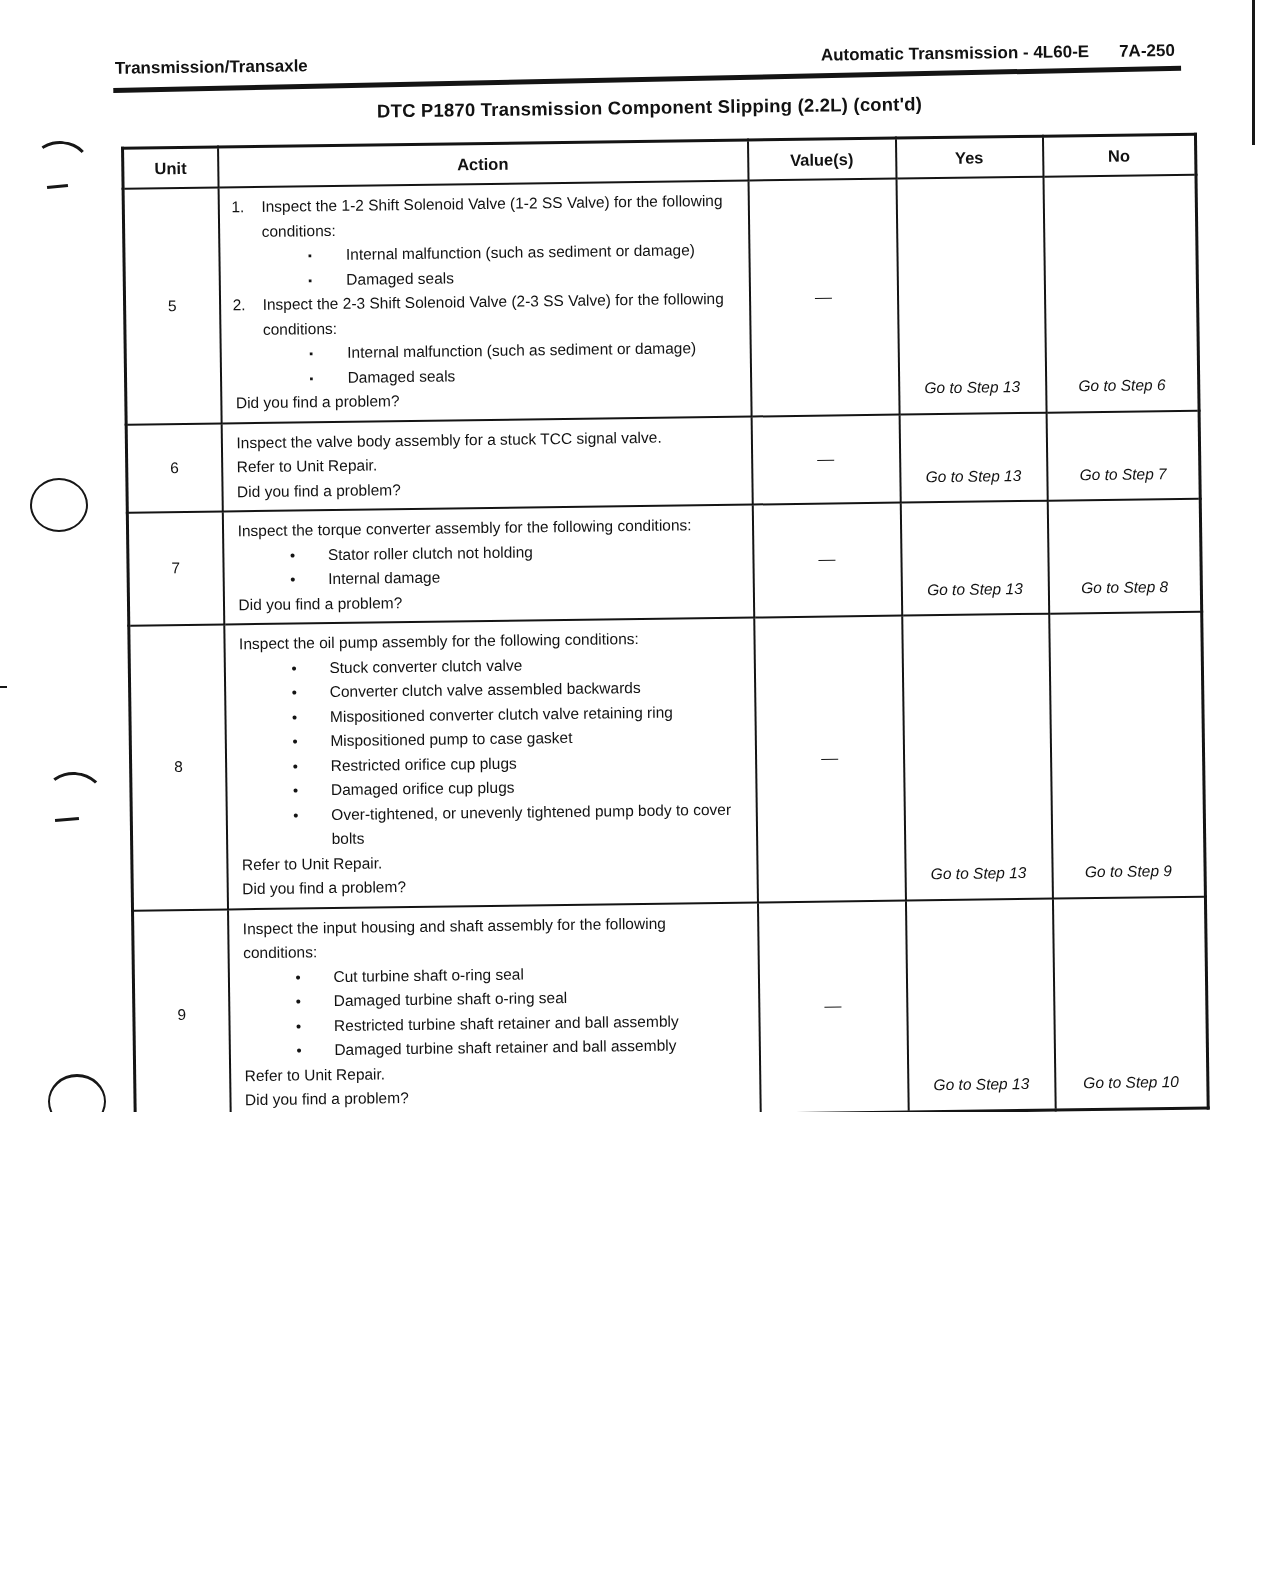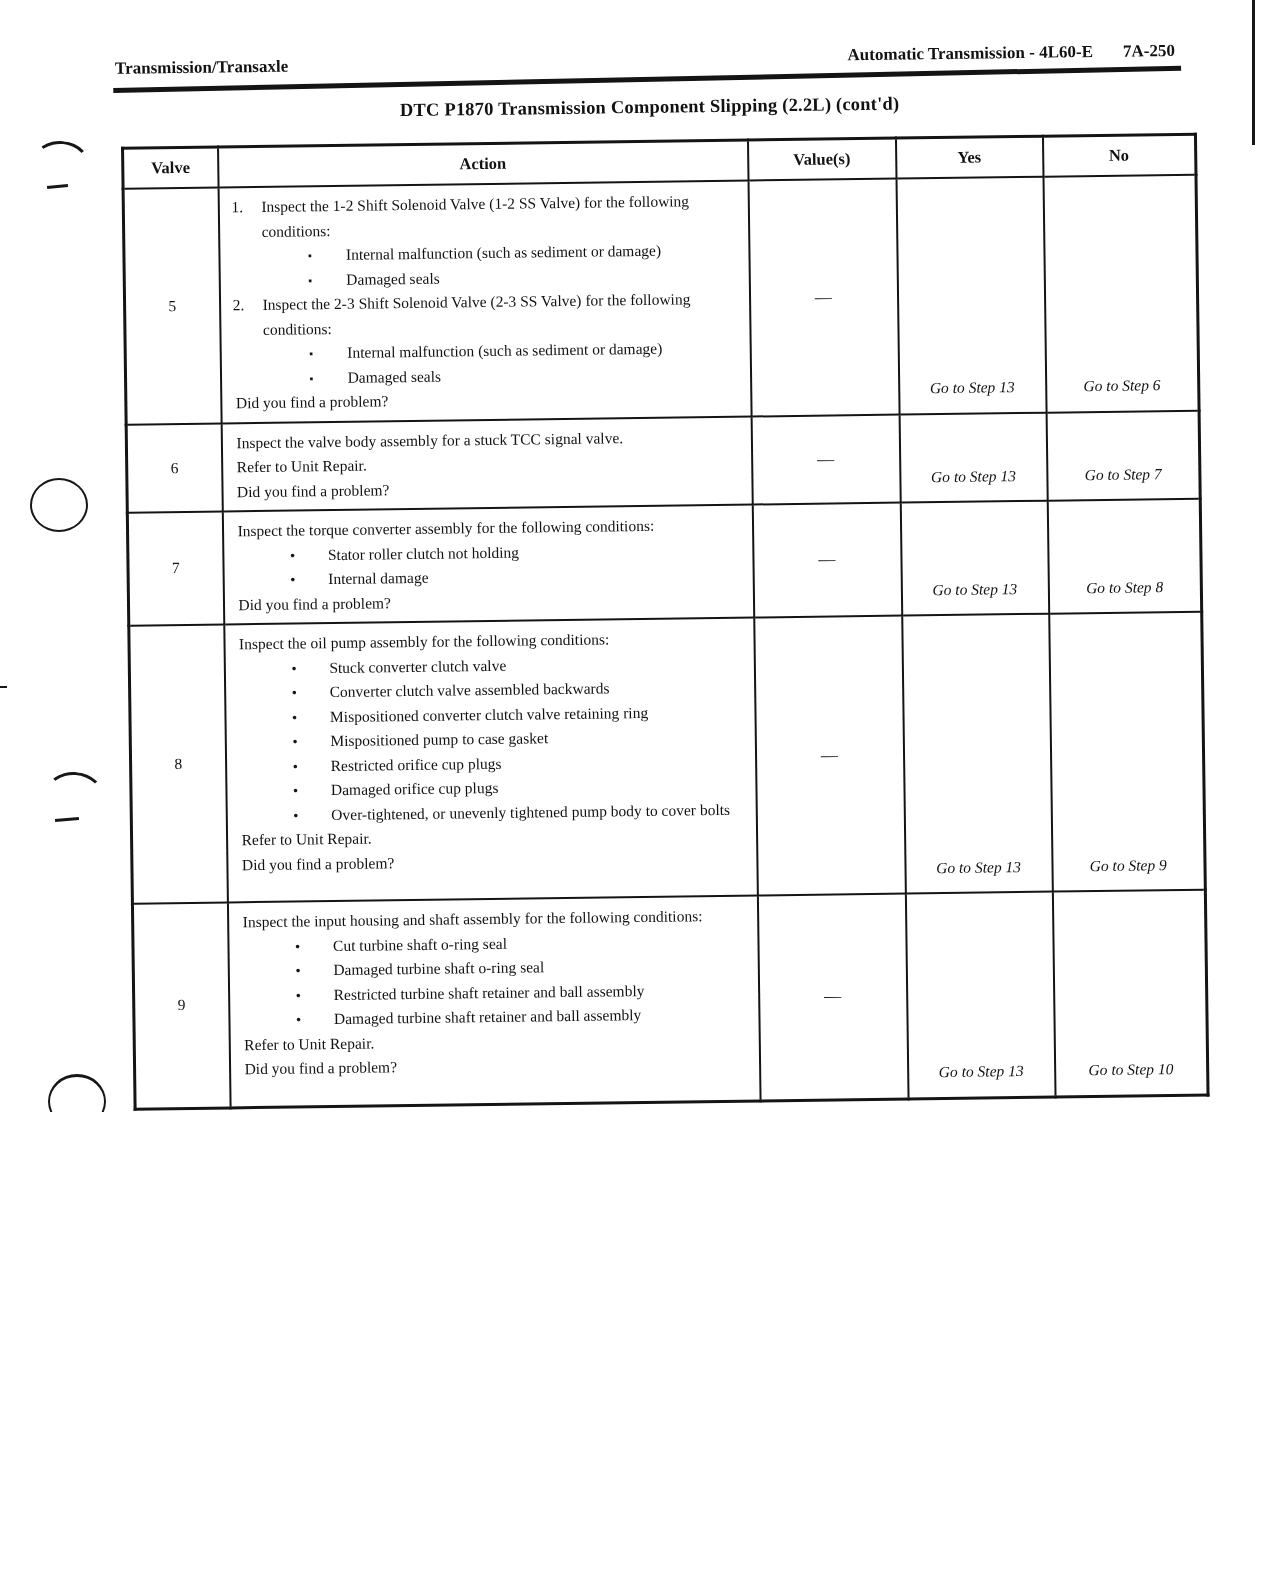--- a/index.html
+++ b/index.html
@@ -1,17 +1,17 @@
 <!DOCTYPE html>
 <html><head>
 <meta charset="utf-8">
 <style>
   html,body{margin:0;padding:0;background:#ffffff;}
   .page{position:relative;width:1280px;height:1112px;background:#fff;overflow:hidden;
-        font-family:Liberation Serif, serif;color:#121212;}
+        font-family:Liberation Sans, sans-serif;color:#121212;}
   .content{position:absolute;left:0;top:0;width:1280px;height:1584px;
            transform:rotate(-0.75deg);transform-origin:640px 600px;}
 
   
   .hdr-left{position:absolute;left:122px;top:52px;font-size:17px;font-weight:700;}
   .hdr-right{position:absolute;right:98px;top:48px;font-size:17px;font-weight:700;display:flex;gap:30px;}
   .hdr-rule{position:absolute;left:120px;top:77px;width:1068px;height:5px;background:#141414;
             transform:rotate(-0.45deg);}
   .doc-title{position:absolute;left:122px;top:97px;width:1068px;text-align:center;
              font-size:18.5px;font-weight:700;letter-spacing:.2px;}
@@ -80,21 +80,21 @@
       <table>
         <colgroup>
           <col style="width:95px">
             <col style="width:530px">
             <col style="width:148px">
           <col style="width:147px">
             <col style="width:153px">
         </colgroup>
         <thead>
           <tr>
-            <th>Valve</th>
+            <th>Unit</th>
             <th>Action</th>
             <th>Value(s)</th>
             <th>Yes</th>
             <th>No</th>
           </tr>
         </thead>
         <tbody id="rows-body">
             <tr>
               <td class="c-step">5</td>
               <td class="c-action">

